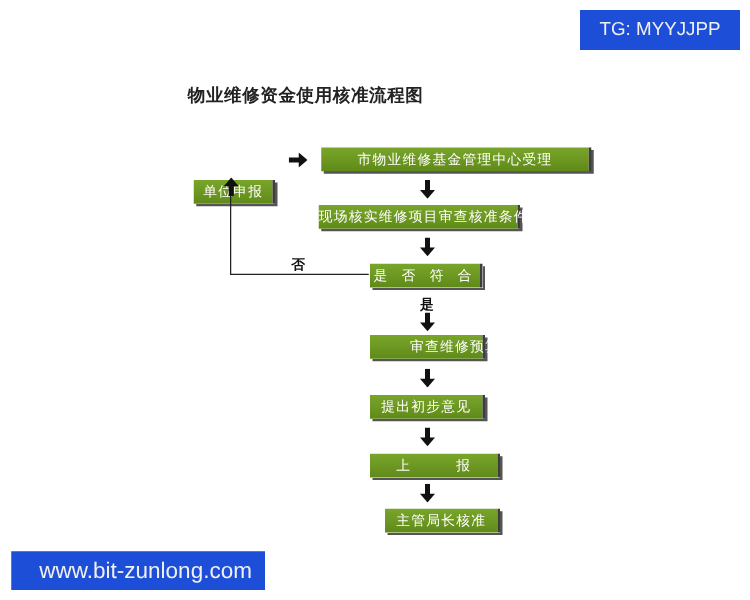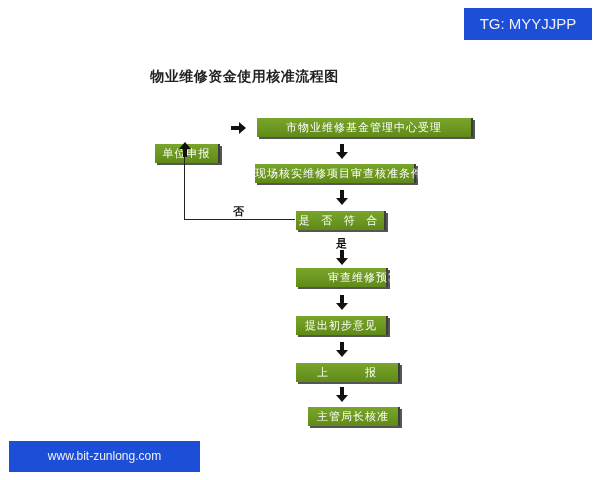--- a/index.html
+++ b/index.html
@@ -29,21 +29,21 @@
   }
   .line { position:absolute; background:#222; }
   .label {
     position:absolute; font-size:11px; color:#111; font-weight:bold;
   }
   .wm-box {
     position:absolute; background:#1d4ed8; color:#f0f0f0;
     font-family:"Liberation Sans","DejaVu Sans",sans-serif;
   }
   .wm-tg { left:464px; top:8px; width:128px; height:32px; line-height:32px; font-size:15px; text-align:center; }
-  .wm-site { left:9px; top:441px; width:191px; height:31px; line-height:31px; font-size:12px; text-align:center; }
+  .wm-site { left:9px; top:441px; width:191px; height:31px; line-height:31px; font-size:18px; text-align:center;padding-left:12px; }
 </style>
 </head>
 <body>
 
 <div class="title">物业维修资金使用核准流程图</div>
 
 <div class="box" style="left:155px; top:118px; width:65px;margin-top:26px;">单位申报</div>
 
 <svg class="arrow" style="left:231px; top:122px; width:15px; height:12px;" viewBox="0 0 15 12">
   <rect x="0" y="4" width="9" height="4" fill="#111"></rect>

